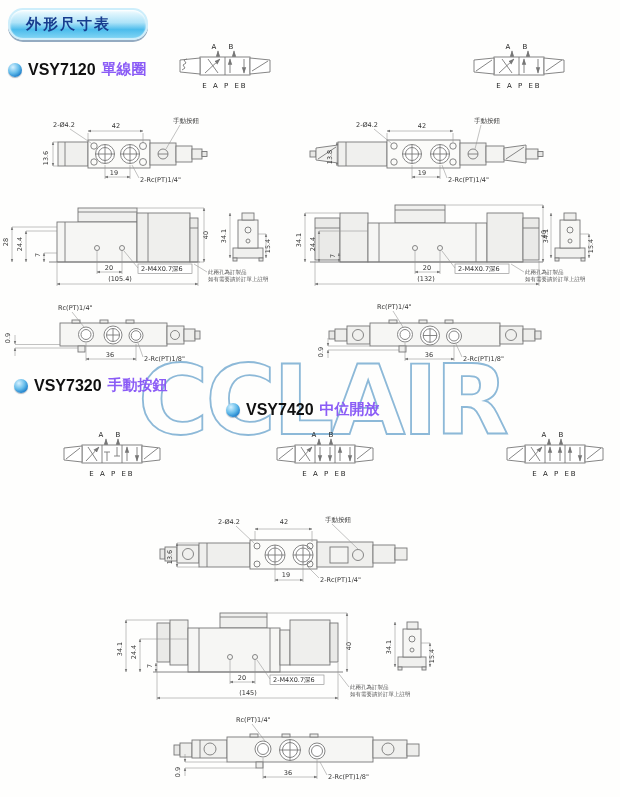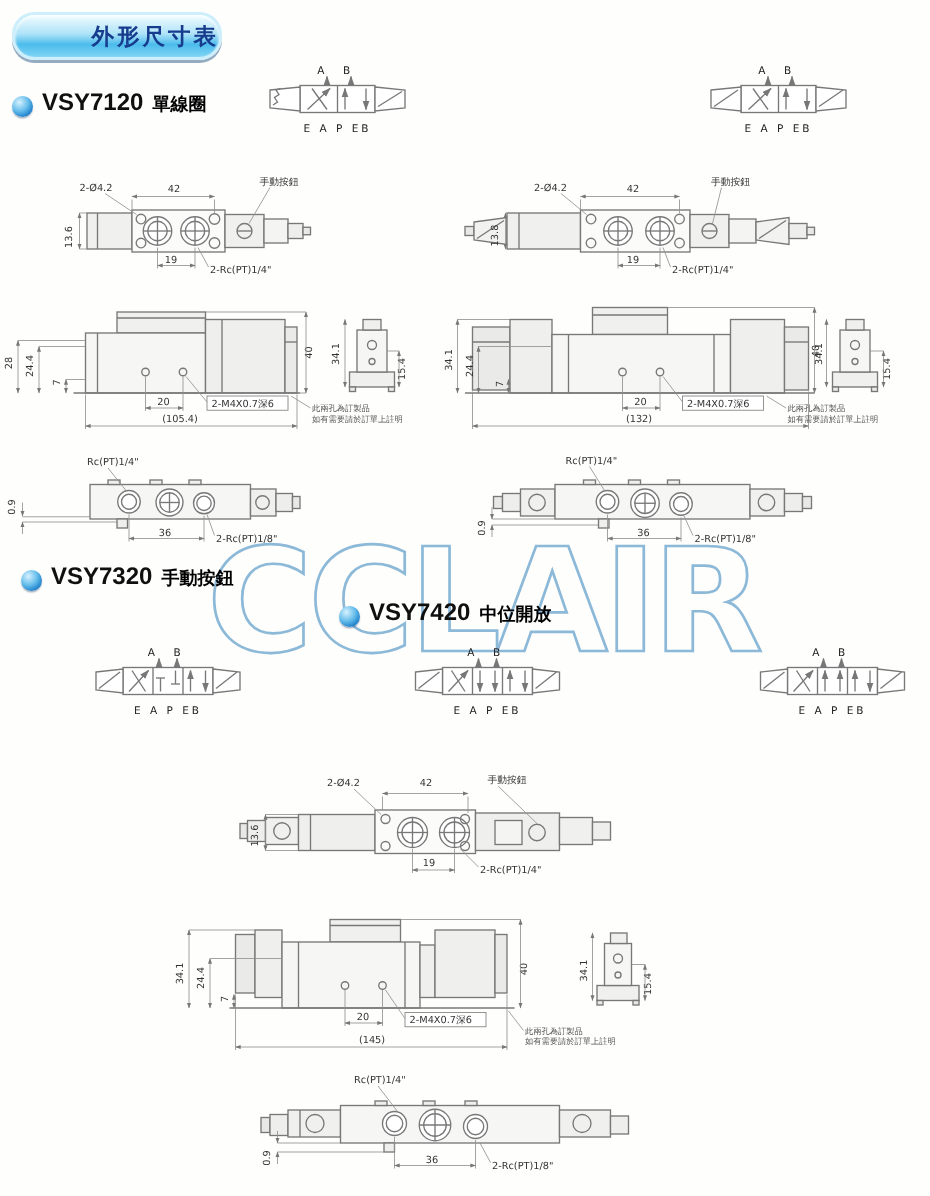--- a/index.html
+++ b/index.html
@@ -2,29 +2,29 @@
 <html><head>
 <meta charset="utf-8">
 <style>
   html,body{margin:0;padding:0;background:#ffffff;}
   .page{position:relative;width:620px;height:797px;background:#fefefd;overflow:hidden;
         font-family:"Liberation Sans",sans-serif;}
   
   .badge{position:absolute;left:8px;top:8px;width:120px;height:28px;border-radius:15px;
          background:linear-gradient(#f2fcff 0%,#aee3f8 45%,#4cbcec 70%,#7fd4f4 100%);
          border:2px solid #cdeefb;box-shadow:0 2px 0 rgba(20,70,120,.45), inset 0 1px 2px #ffffff;
-         display:flex;align-items:center;justify-content:flex-end;z-index:4;padding-left:16px;}
+         display:flex;align-items:center;justify-content:flex-start;z-index:4;padding-left:16px;}
   .badge span{font-weight:bold;font-size:15px;color:#173c8e;letter-spacing:2px;}
   
-  .title{position:absolute;display:flex;align-items:flex-end;gap:6px;z-index:3;white-space:nowrap;}
+  .title{position:absolute;display:flex;align-items:center;gap:6px;z-index:3;white-space:nowrap;}
   .bullet{width:14px;height:14px;border-radius:50%;
           background:radial-gradient(circle at 35% 30%, #d6f1ff, #64bcea 45%, #1a7cc9 78%, #0a4f9e);
           box-shadow:0 1px 1px rgba(0,40,80,.35);flex:0 0 auto;}
   .model{font-weight:bold;font-size:16px;color:#101010;}
-  .variant{font-weight:bold;font-size:12px;color:#000000;}
+  .variant{font-weight:bold;font-size:15px;color:#8b5cf6;}
   
   .wm{position:absolute;left:112px;top:350px;z-index:1;}
   svg.draw{position:absolute;z-index:2;overflow:visible;}
   svg text{font-family:"DejaVu Sans",sans-serif;}
   .dtext{font-size:6.5px;fill:#333;}
   .stext{font-size:7px;fill:#222;}
   .note{font-size:5.5px;fill:#555;}
   .ln{stroke:#787878;stroke-width:0.9;fill:none;}
   .dim{stroke:#8f8f8f;stroke-width:0.55;fill:none;}
   .box{fill:#ffffff;stroke:#888;stroke-width:0.6;}

